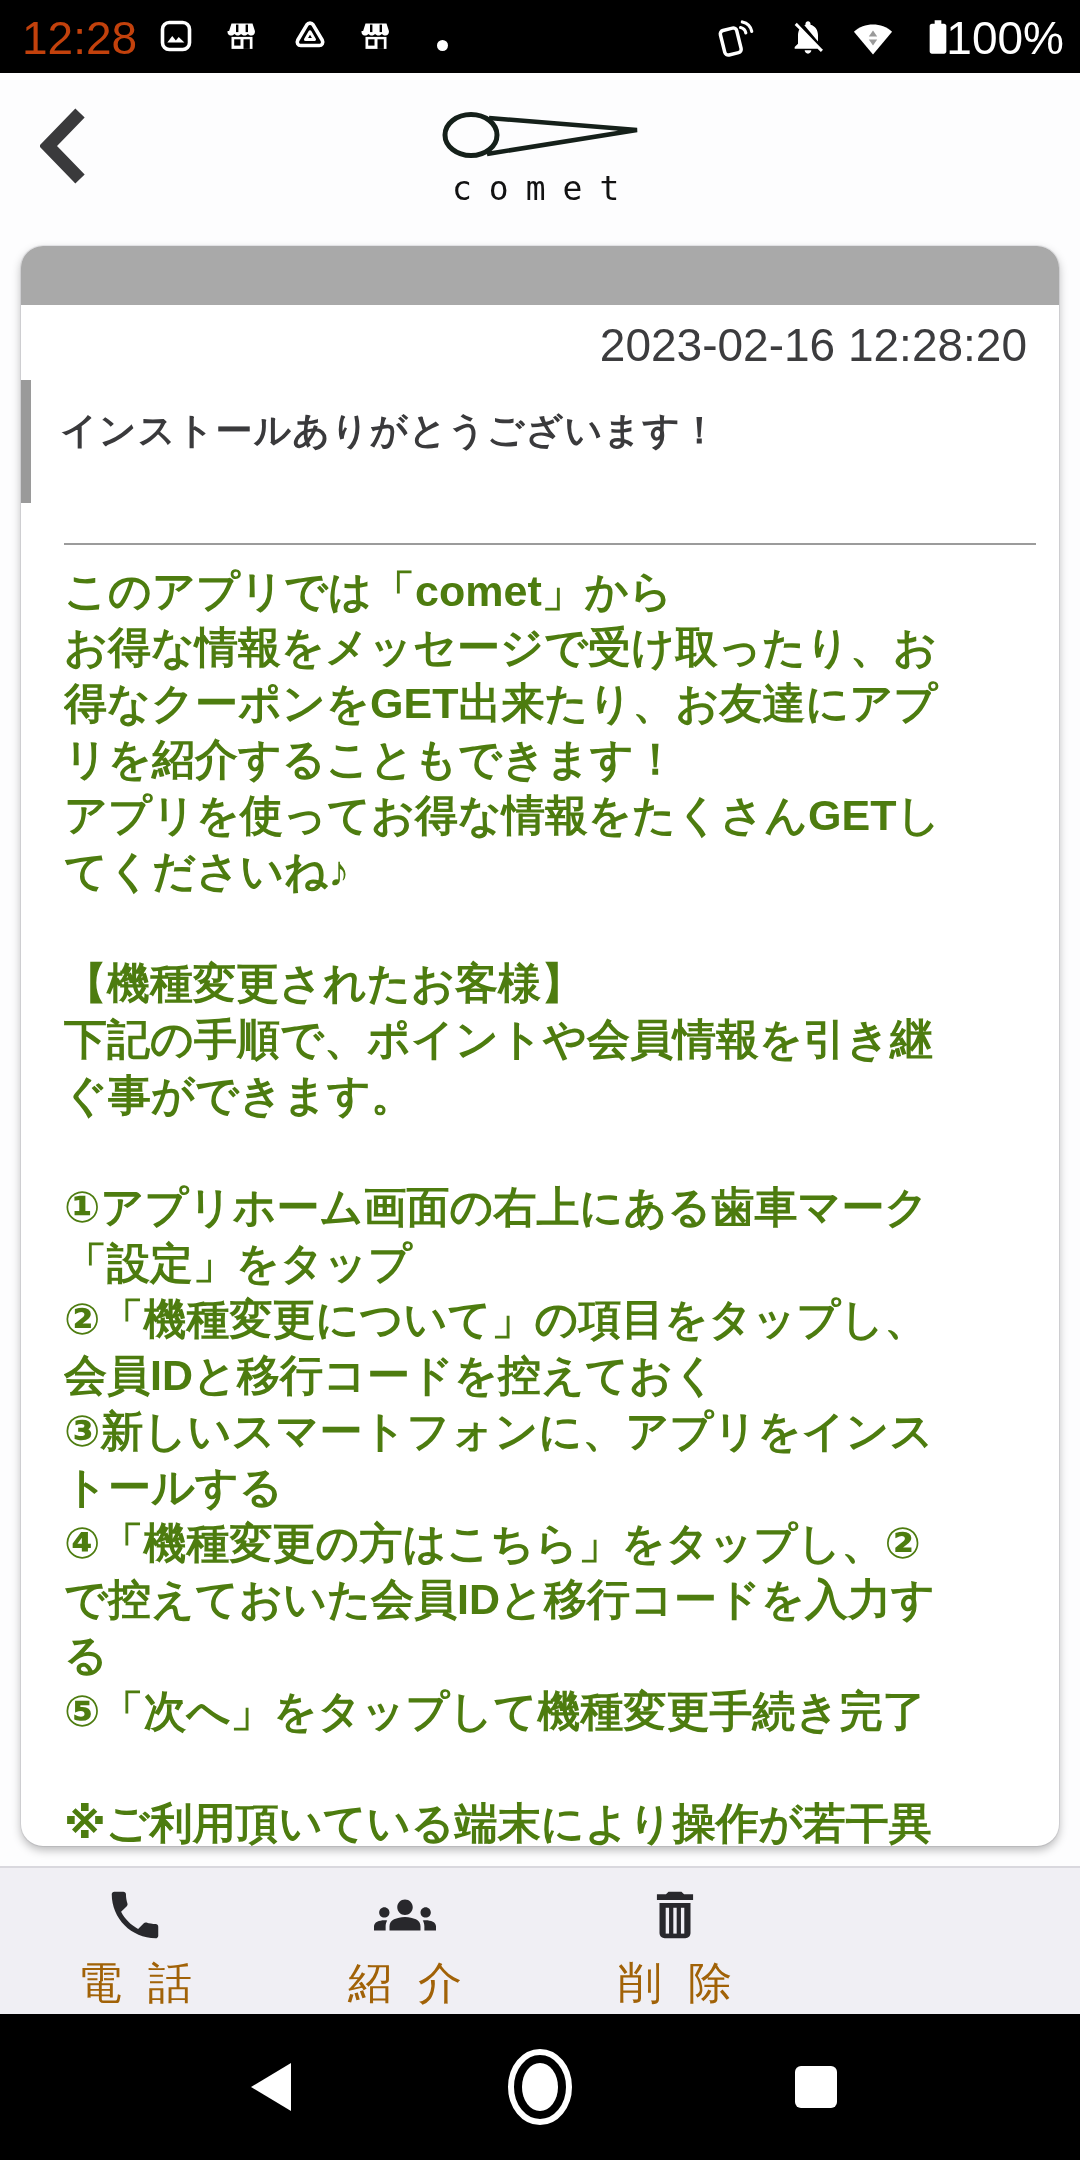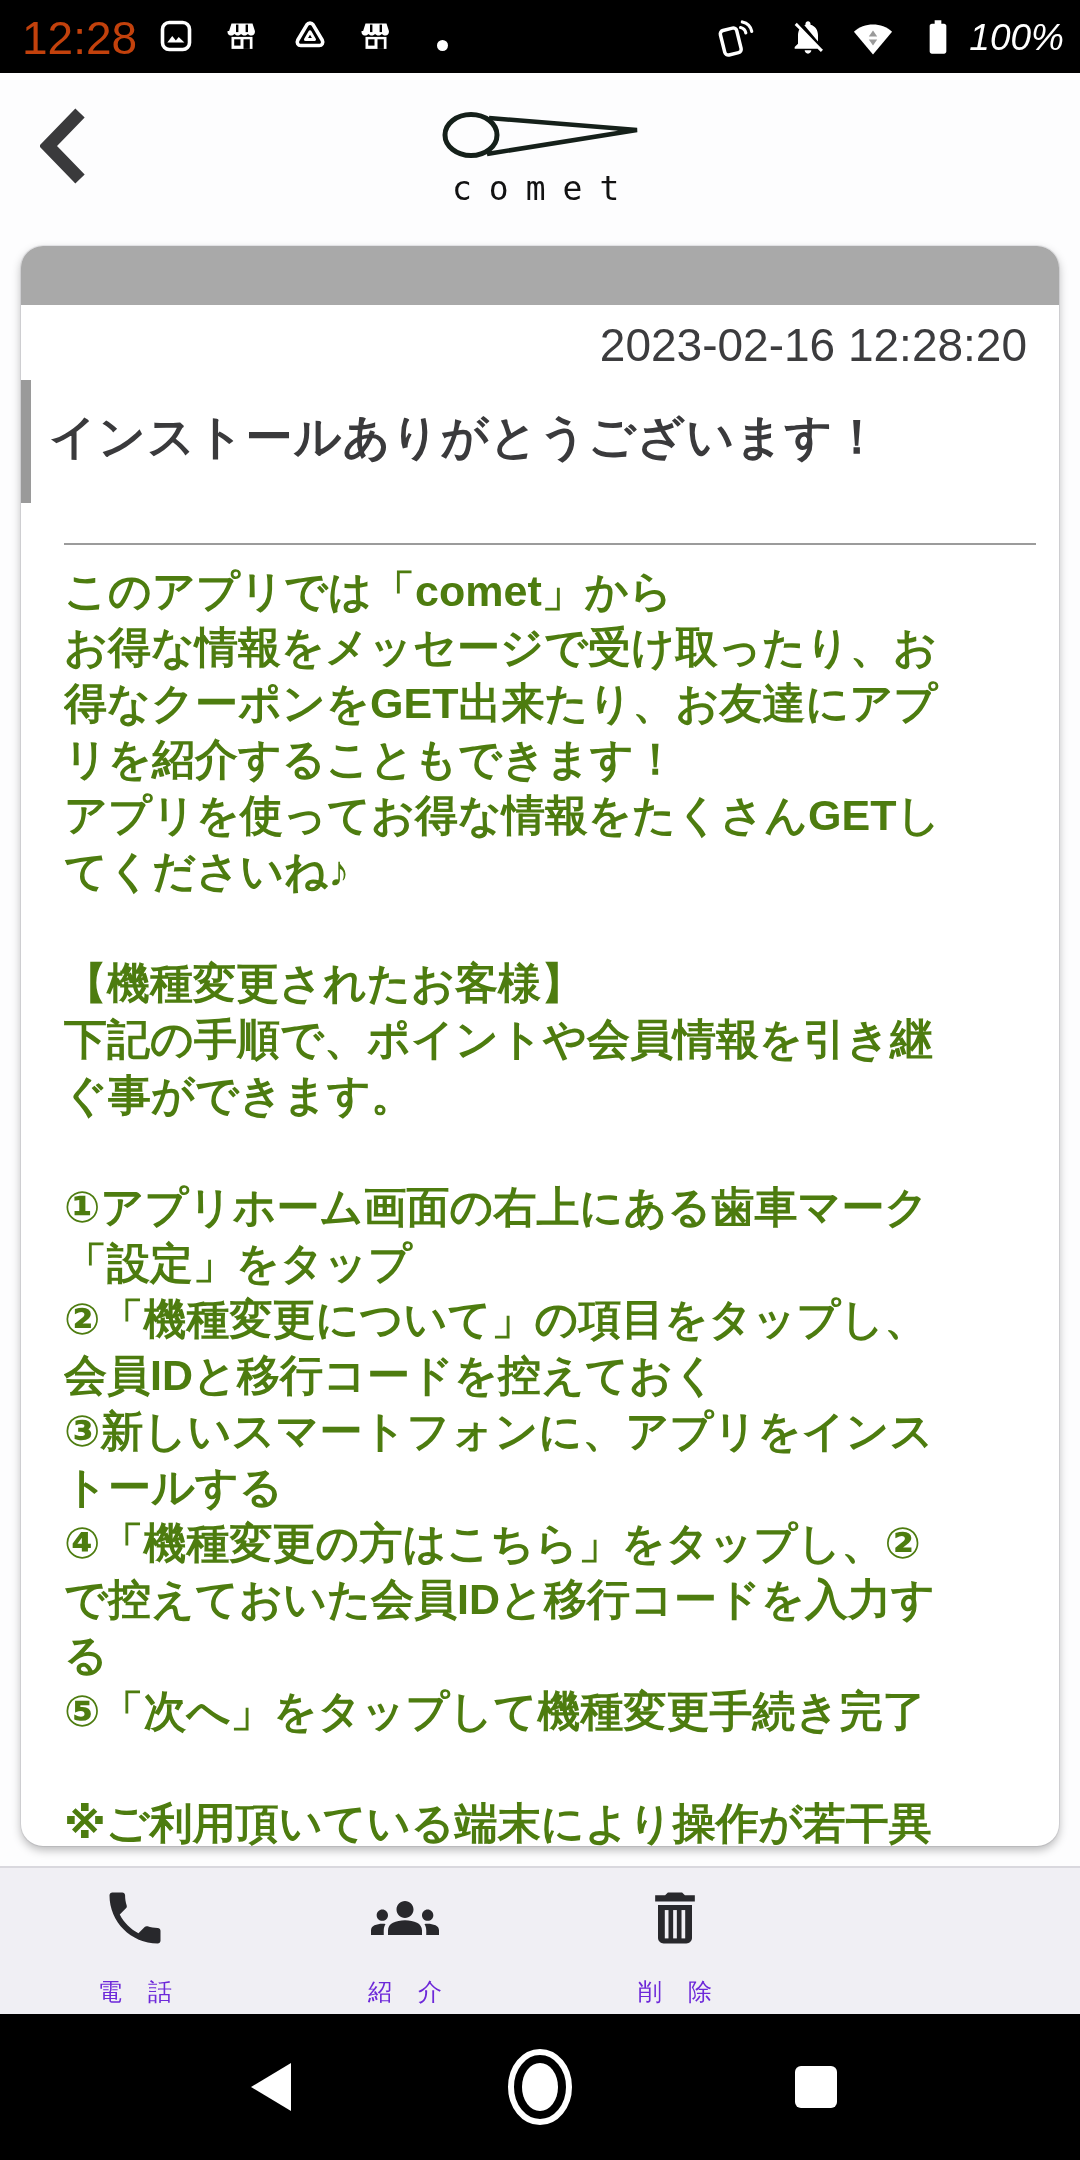--- a/index.html
+++ b/index.html
@@ -7,46 +7,46 @@
   .screen {
     position:relative; width:1080px; height:2160px; overflow:hidden;
     background:#fdfdfe; font-family:"Liberation Sans","DejaVu Sans",sans-serif;
     margin:0 auto;
   }
   
   .status-bar { position:absolute; left:0; top:0; width:1080px; height:73px; background:#000; }
   .sb-time { position:absolute; left:22px; top:0; height:73px; line-height:76px; color:#c2410c; font-size:46px; font-weight:400; }
   .sb-icon { position:absolute; top:18px; width:36px; height:36px; }
   .sb-dot  { position:absolute; top:40px; width:11px; height:11px; border-radius:50%; background:#fff; }
-  .sb-batt-text { position:absolute; right:16px; top:0; height:73px; line-height:76px; color:#fff; font-size:37px;font-style:italic; }
+  .sb-batt-text { position:absolute; right:16px; top:0; height:73px; line-height:76px; color:#fff; font-size:46px; }
   
   .header { position:absolute; left:0; top:73px; width:1080px; height:173px; background:#fdfdfe; }
   .back-btn { position:absolute; left:40px; top:35px; width:80px; height:100px; cursor:pointer; }
   .logo { position:absolute; left:435px; top:18px; width:220px; height:150px; }
   .logo-text { position:absolute; left:0; top:78px; width:220px; text-align:left;
     font-family:"DejaVu Sans Mono","Liberation Mono",monospace; font-size:33px; color:#121212;
     letter-spacing:17px; text-indent:17px; font-weight:400; }
   
   .card { position:absolute; left:21px; top:246px; width:1038px; height:1600px;
     background:#fff; border-radius:22px; box-shadow:0 4px 10px rgba(0,0,0,.28), 0 0 0 1px #ececef;
     overflow:hidden; }
   .card-strip { position:absolute; left:0; top:0; width:100%; height:59px; background:#a9a9a9; }
   .timestamp { position:absolute; right:32px; top:72px; font-size:46px; color:#3c3c3e; }
-  .card-title { position:absolute; left:28px; right:23px; top:160px; font-size:47px; font-weight:700; color:#3a3a3c; letter-spacing:1px; }
+  .card-title { position:absolute; left:39px; right:23px; top:160px; font-size:37px; font-weight:700; color:#3a3a3c; letter-spacing:1px; }
   .sep { position:absolute; left:43px; right:23px; top:297px; height:2px; background:#9b9b9b; }
   .card-body { position:absolute; left:43px; right:23px; top:317px; bottom:0; overflow:hidden; }
   .body-line { height:56px; line-height:56px; font-size:43px; color:#4d7c0f; white-space:nowrap;font-weight:bold; }
   .scroll-thumb { position:absolute; left:0; top:134px; width:10px; height:123px; background:#9a9a9a; cursor:grab; }
   
   .toolbar { position:absolute; left:0; top:1866px; width:1080px; height:148px;
     background:#f0eff4; border-top:2px solid #d9d8de; display:flex; }
   .tool-btn { width:270px; height:100%; display:flex; flex-direction:column; align-items:center;
     padding-top:16px; background:none; border:none; cursor:pointer; }
   .tool-btn svg { width:68px; height:68px; }
-  .tool-label { margin-top:24px; font-size:24px; color:#6d28d9; letter-spacing:26px; text-indent:26px; }
+  .tool-label { margin-top:8px; font-size:44px; color:#a16207; letter-spacing:26px; text-indent:26px; }
   
   .navbar { position:absolute; left:0; top:2014px; width:1080px; height:146px; background:#000; }
   .nav-btn { position:absolute; top:0; width:150px; height:146px; display:flex; align-items:center; justify-content:center; background:none; border:none; cursor:pointer; }
   .nav-back { left:195px; } .nav-home { left:465px; } .nav-overview { left:741px; }
 </style>
 </head>
 <body>
 
 <div class="screen">
 

